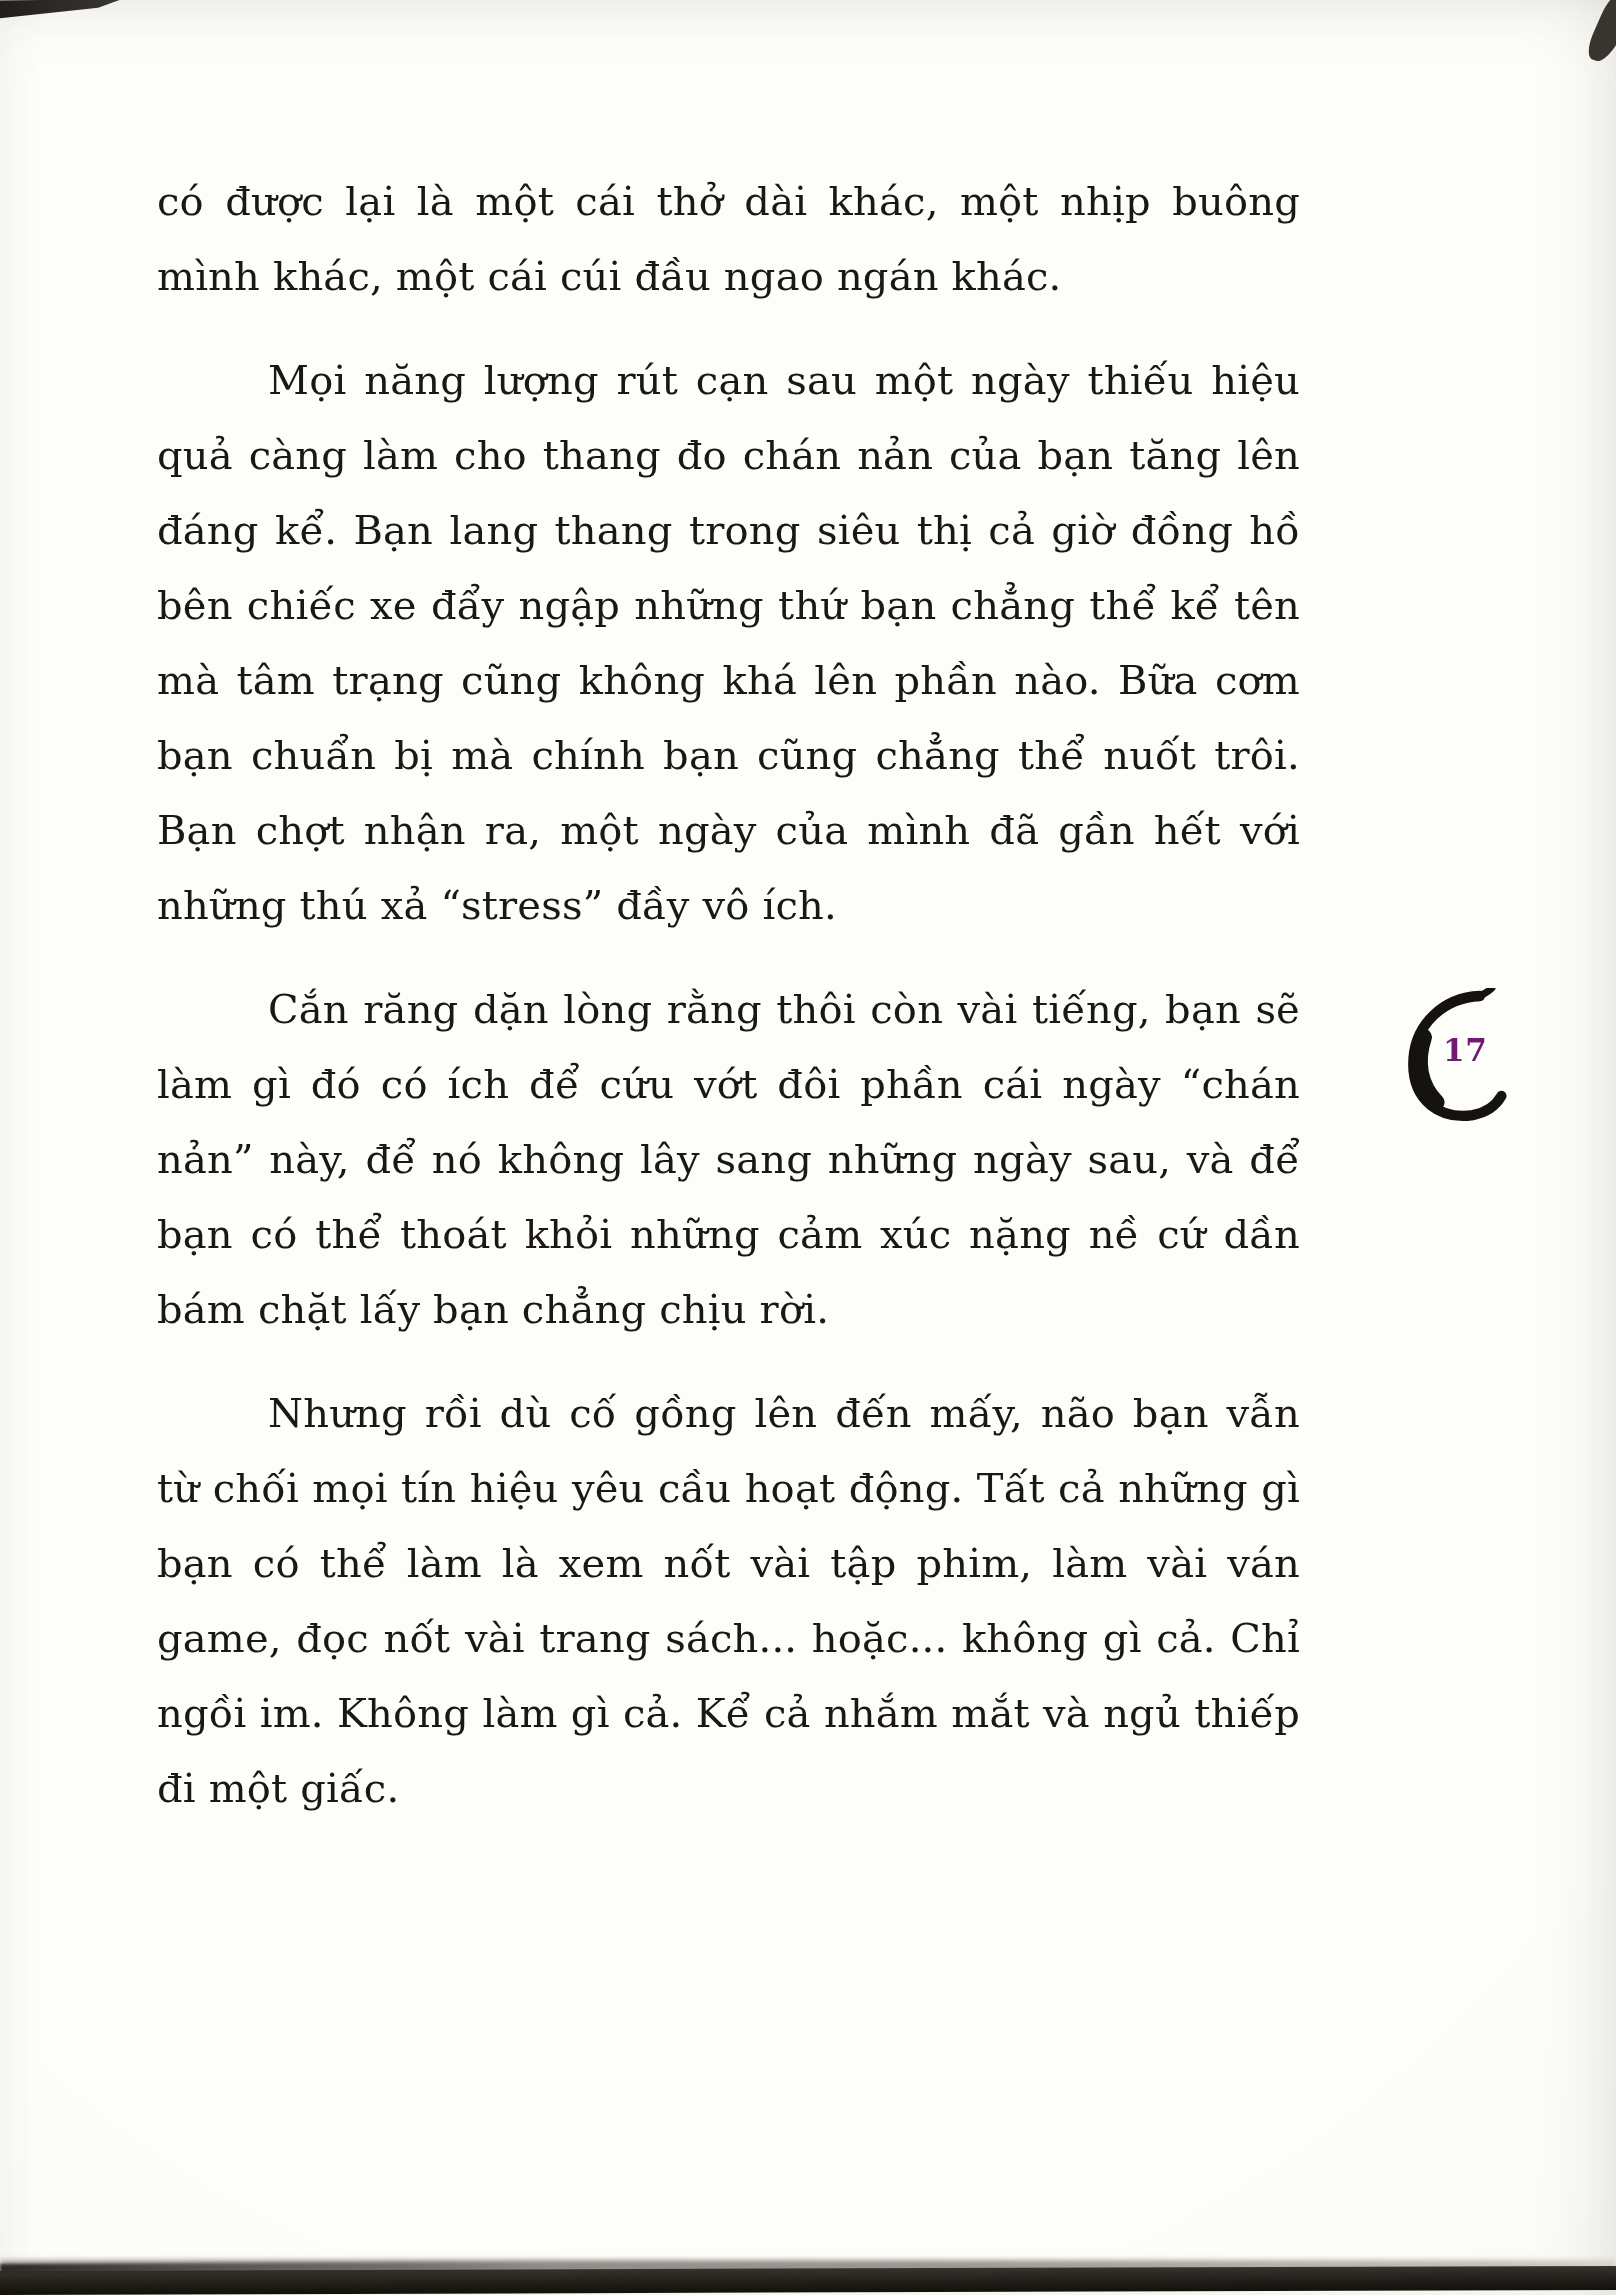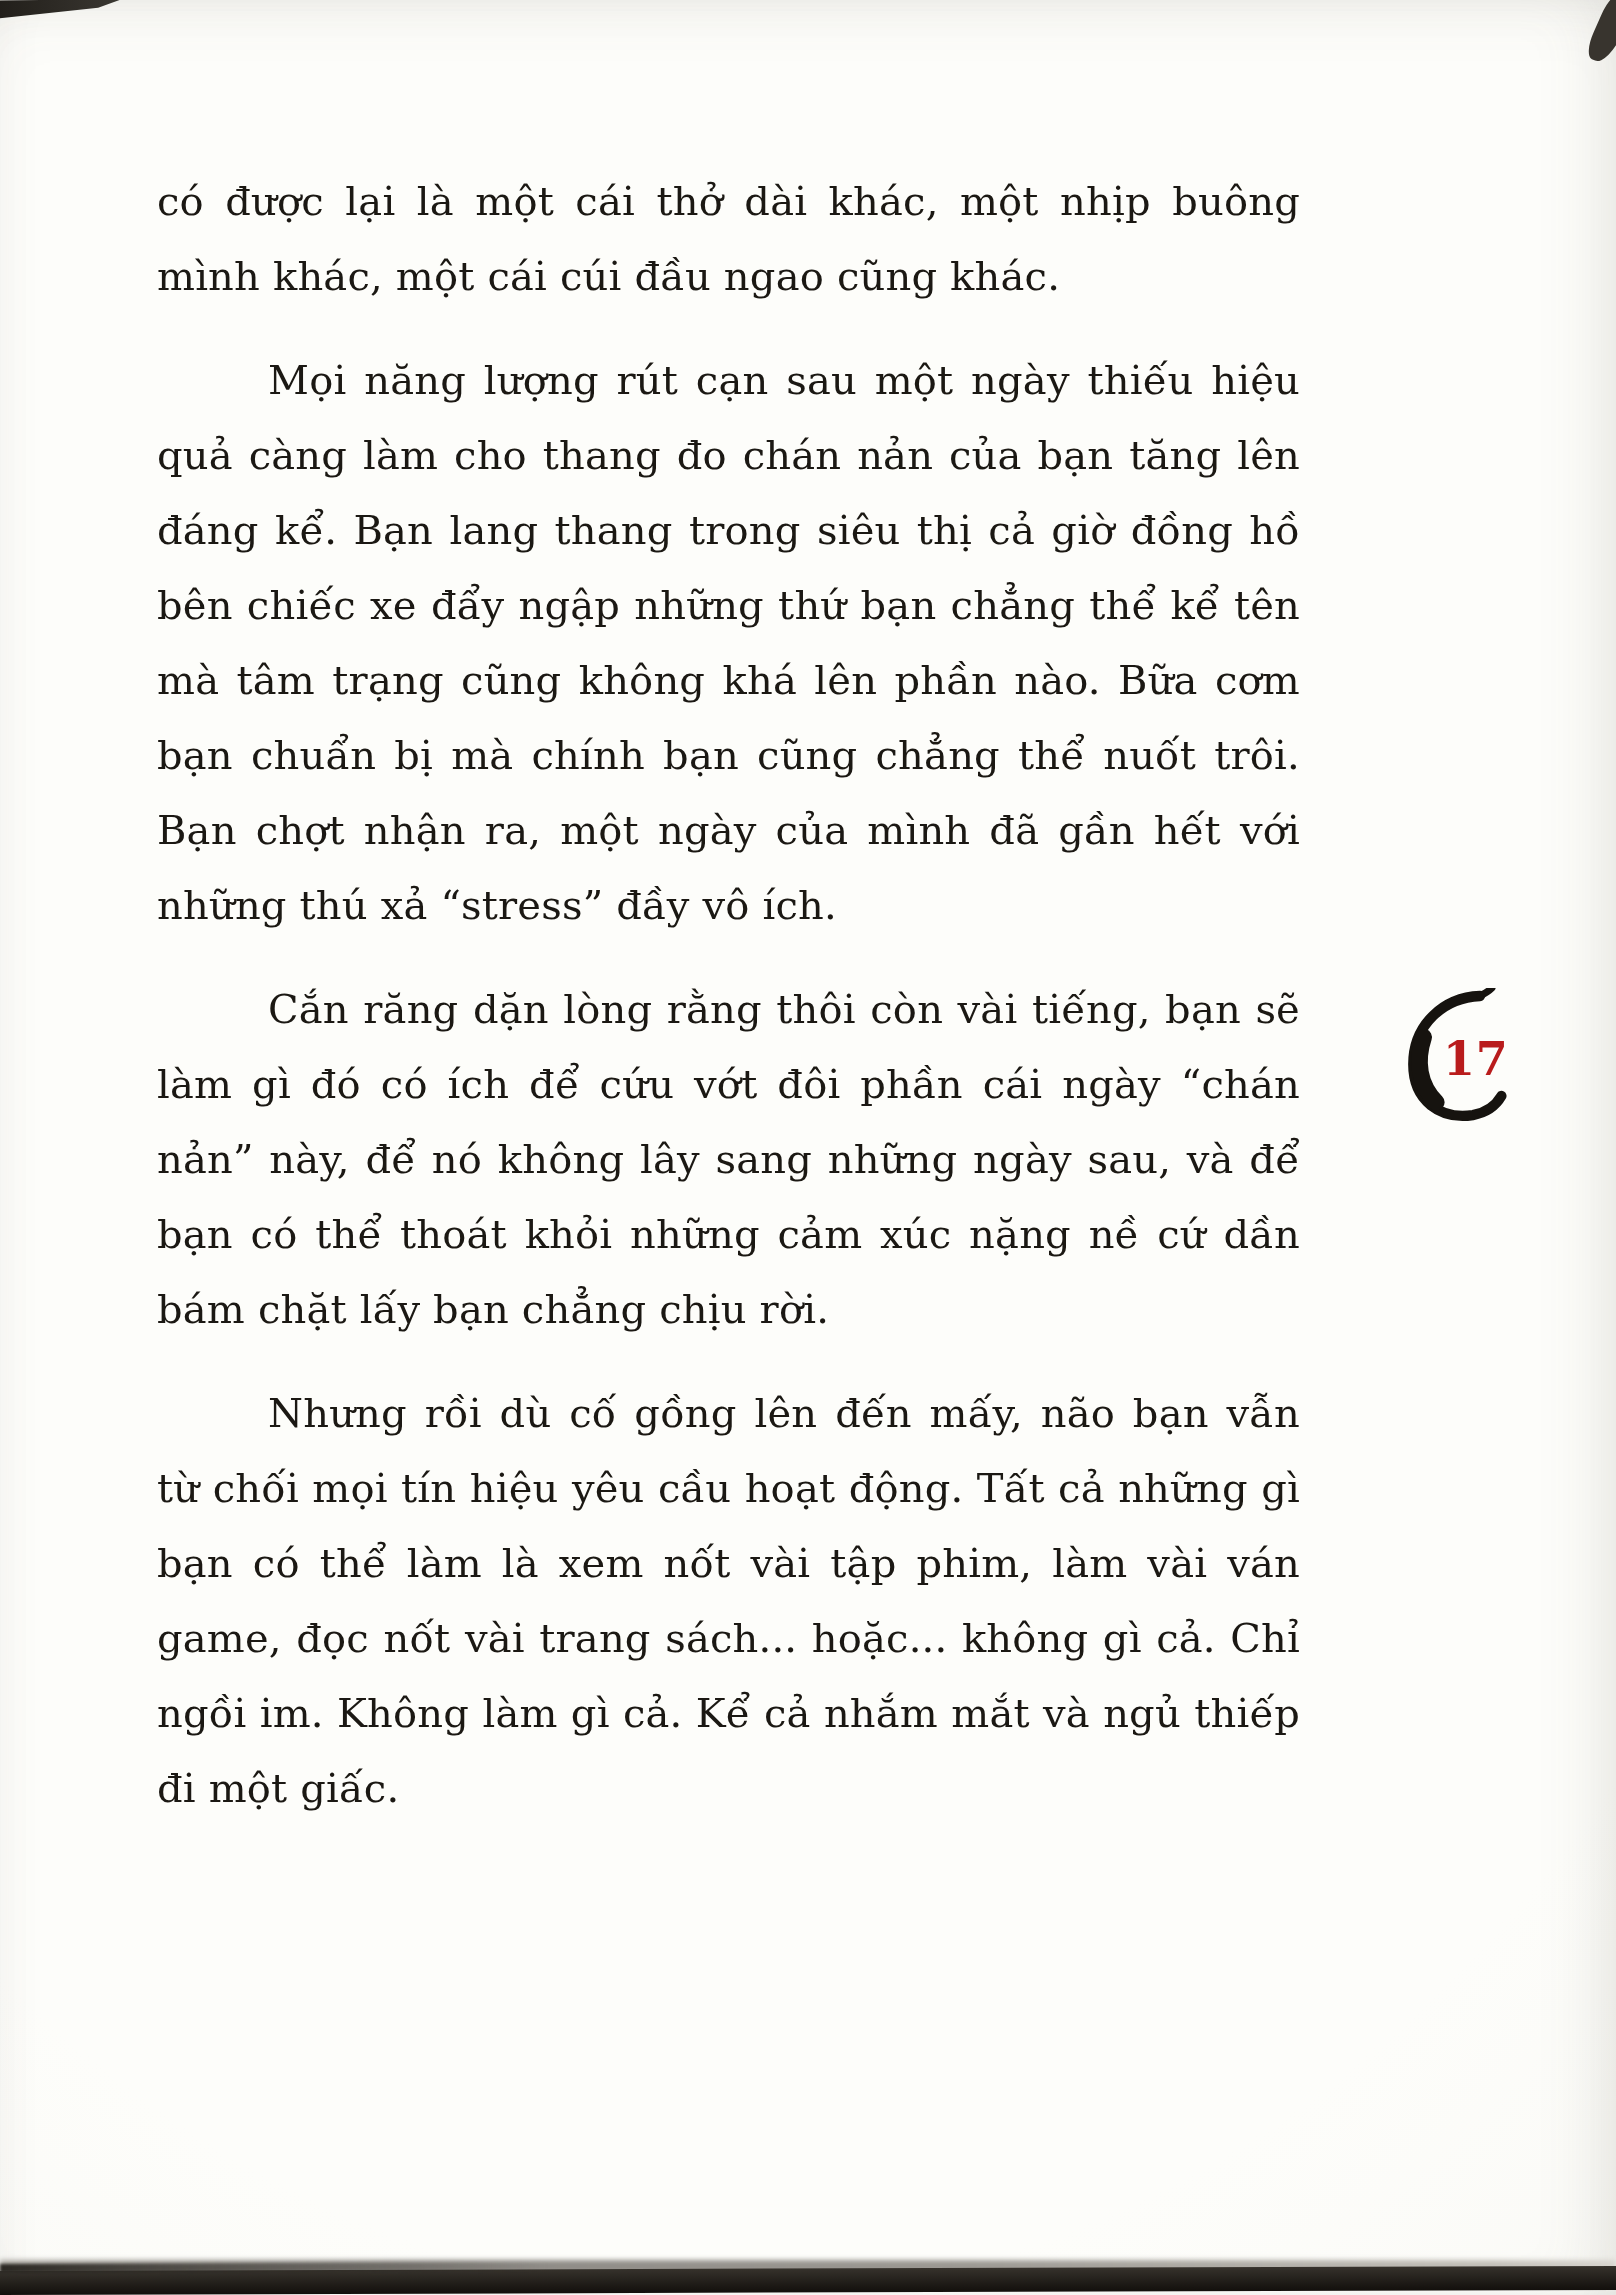--- a/index.html
+++ b/index.html
@@ -58,24 +58,24 @@
   }
   .page-marker svg {
     position: absolute;
     left: 0;
     top: 0;
   }
   .page-number {
     position: absolute;
     left: 44px;
     top: 44px;
-    font-size: 46px;
+    font-size: 31px;
     font-weight: bold;
     letter-spacing: 0.8px;
-    color: #b91c1c;
+    color: #701a75;
     font-family: "DejaVu Serif", "Liberation Serif", serif;
   }
 
   
   .smudge-tl {
     position: absolute;
     left: -11px;
     top: -3.2px;
     width: 133px;
     height: 19px;
@@ -135,21 +135,21 @@
 <body>
 
 <div class="page">
 
   <div class="paper-shade"></div>
 
   <div class="smudge-tl"></div>
   <div class="smudge-tr"></div>
 
   <main class="text-block">
-    <p class="no-indent">có được lại là một cái thở dài khác, một nhịp buông mình khác, một cái cúi đầu ngao cũng khác.</p>
+    <p class="no-indent">có được lại là một cái thở dài khác, một nhịp buông mình khác, một cái cúi đầu ngao ngán khác.</p>
     <p>Mọi năng lượng rút cạn sau một ngày thiếu hiệu quả càng làm cho thang đo chán nản của bạn tăng lên đáng kể. Bạn lang thang trong siêu thị cả giờ đồng hồ bên chiếc xe đẩy ngập những thứ bạn chẳng thể kể tên mà tâm trạng cũng không khá lên phần nào. Bữa cơm bạn chuẩn bị mà chính bạn cũng chẳng thể nuốt trôi. Bạn chợt nhận ra, một ngày của mình đã gần hết với những thú xả “stress” đầy vô ích.</p>
     <p>Cắn răng dặn lòng rằng thôi còn vài tiếng, bạn sẽ làm gì đó có ích để cứu vớt đôi phần cái ngày “chán nản” này, để nó không lây sang những ngày sau, và để bạn có thể thoát khỏi những cảm xúc nặng nề cứ dần bám chặt lấy bạn chẳng chịu rời.</p>
     <p>Nhưng rồi dù cố gồng lên đến mấy, não bạn vẫn từ chối mọi tín hiệu yêu cầu hoạt động. Tất cả những gì bạn có thể làm là xem nốt vài tập phim, làm vài ván game, đọc nốt vài trang sách... hoặc... không gì cả. Chỉ ngồi im. Không làm gì cả. Kể cả nhắm mắt và ngủ thiếp đi một giấc.</p>
   </main>
 
   <div class="page-marker">
     <svg width="127" height="143" viewBox="0 0 160 180">
       <path d="M 102 10 C 56 12, 18 46, 18 96 C 18 142, 52 166, 93 160 C 110 157, 122 148, 129 136" fill="none" stroke="#16130f" stroke-width="13" stroke-linecap="round"></path>
       <path d="M 31 62 C 21 92, 25 122, 47 144" fill="none" stroke="#16130f" stroke-width="21" stroke-linecap="round"></path>
       <path d="M 102 10 C 108 7, 113 4, 117 0" fill="none" stroke="#16130f" stroke-width="9" stroke-linecap="round"></path>

